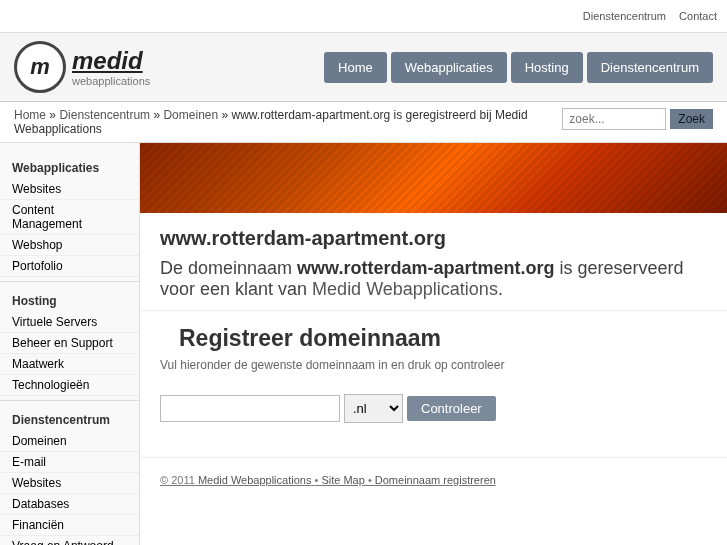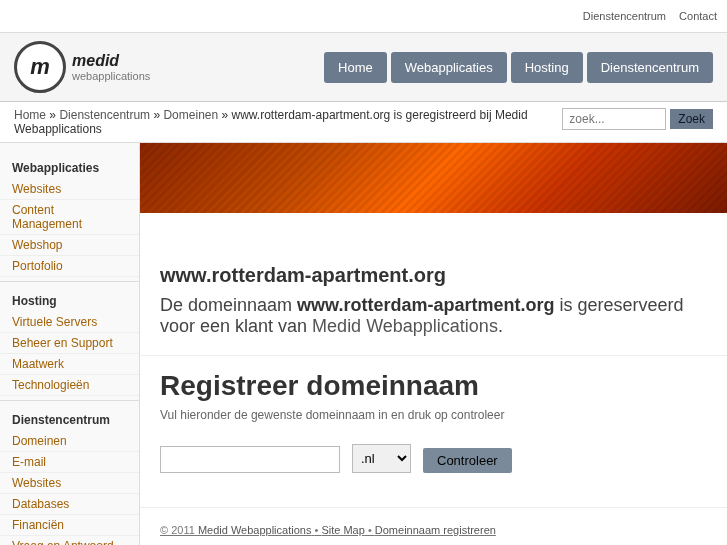--- a/index.html
+++ b/index.html
@@ -36,21 +36,21 @@
       display: flex;
       align-items: center;
       justify-content: center;
       font-size: 18px;
       font-weight: bold;
       color: #222;
       font-style: italic;
       background: #fff;
     }
     .logo-text { font-size: 11px; color: #777; }
-    .logo-main { font-size: 16px; font-weight: bold; color: #222; font-style: italic; }
+    .logo-main { font-size: 24px; font-weight: bold; color: #222; font-style: italic; text-decoration: underline; }
 
     .nav-buttons { display: flex; gap: 4px; }
     .nav-btn {
       padding: 8px 14px;
       background: #6b7a8d;
       color: #fff;
       border: none;
       cursor: pointer;
       font-size: 13px;
       border-radius: 3px;
@@ -100,21 +100,21 @@
     .sidebar-section-title {
       font-weight: bold;
       font-size: 12px;
       color: #333;
       padding: 8px 12px 4px 12px;
       display: block;
     }
     .sidebar-item {
       padding: 3px 12px;
       font-size: 12px;
-      color: #a16207;
+      color: #000000;
       cursor: pointer;
       border-bottom: 1px solid #eee;
     }
     .sidebar-divider { height: 1px; background: #ddd; margin: 4px 0; }
 
     
     .content {
       flex: 1;
       padding: 0;
     }
@@ -135,62 +135,62 @@
         -45deg,
         transparent,
         transparent 3px,
         rgba(0,0,0,0.08) 3px,
         rgba(0,0,0,0.08) 6px
       );
     }
 
     
     .domain-section {
-      padding: 14px 20px 18px 20px;
+      padding: 14px 20px 10px 20px;
       border-bottom: 1px solid #eee;
-      margin-top: 37px;
     }
     .domain-title {
       font-size: 20px;
       font-weight: bold;
       color: #333;
       margin-bottom: 8px;
     }
     .domain-desc { font-size: 18px; color: #444; }
     .domain-desc strong { color: #333; }
     .domain-desc a { color: #555; }
 
     
     .register-section {
       padding: 14px 20px;
     }
     .register-title {
-      font-size: 28px;
+      font-size: 23px;
       font-weight: bold;
       color: #333;
       margin-bottom: 6px;
+      margin-left: 19px;
     }
     .register-desc { font-size: 12px; color: #666; margin-bottom: 22px; }
-    .register-form { display: flex; gap: 12px; align-items: flex-end; }
+    .register-form { display: flex; gap: 4px; align-items: center; }
     .domain-input {
       border: 1px solid #bbb;
       padding: 5px 8px;
       font-size: 13px;
       width: 180px;
     }
     .tld-select {
       border: 1px solid #bbb;
       padding: 5px 4px;
       font-size: 13px;
       background: #f0f0f0;
     }
     .check-btn {
       padding: 5px 14px;
       background: #7a8a9a;
-      color: #000000;
+      color: #ffffff;
       border: none;
       cursor: pointer;
       font-size: 13px;
       border-radius: 2px;
     }
 
     
     .content-footer {
       padding: 16px 20px;
       font-size: 11px;

